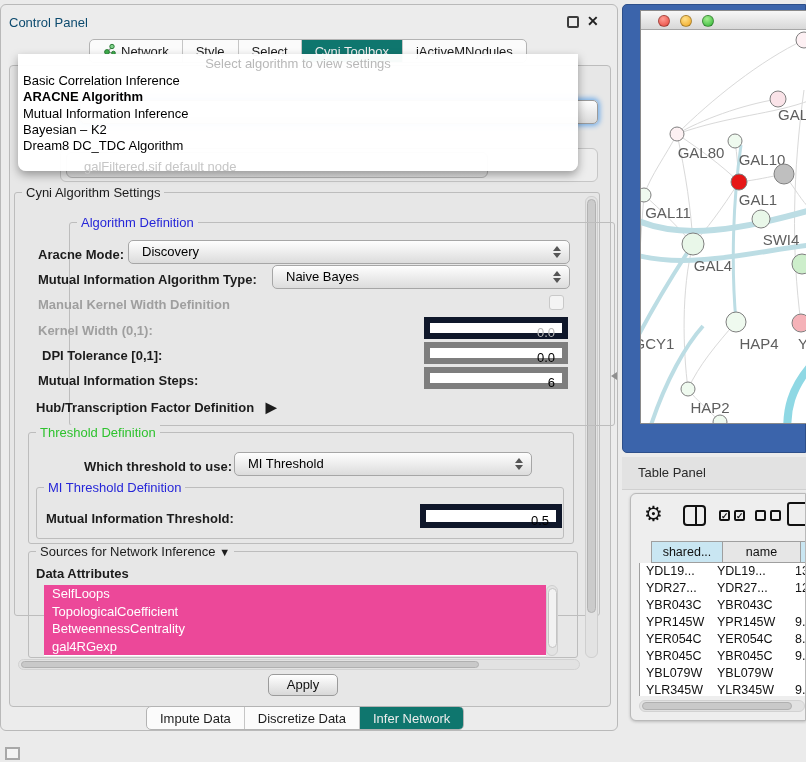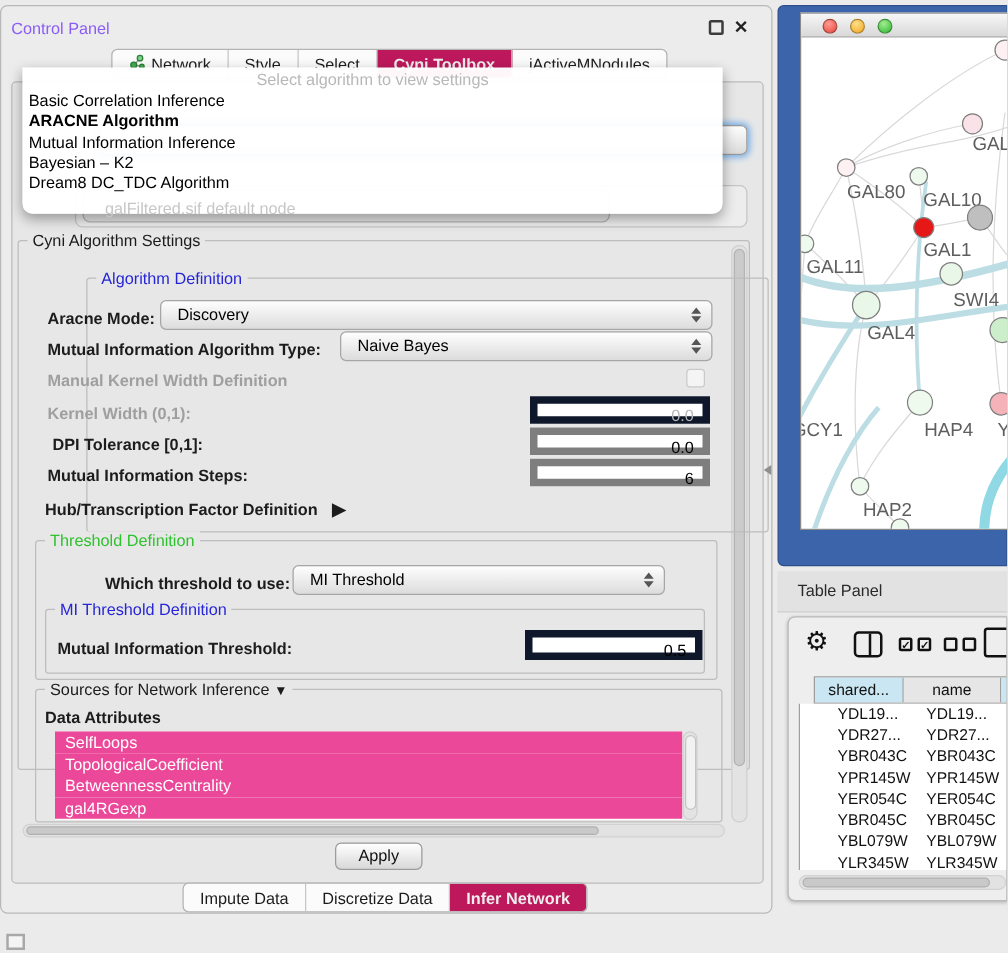--- a/index.html
+++ b/index.html
@@ -3,29 +3,29 @@
 <meta charset="utf-8">
 <style>
   html,body{margin:0;padding:0;background:#ebebeb;}
   *{box-sizing:border-box;}
   body{font-family:"Liberation Sans",sans-serif;}
   .page{position:relative;width:806px;height:762px;background:#ebebeb;overflow:hidden;}
   .abs{position:absolute;}
 
   
   .cp-window{left:0;top:4px;width:618px;height:727px;background:#ececec;border:1px solid #b9b9b9;border-radius:6px;}
-  .cp-title{left:8px;top:10px;font-size:13px;color:#8b5cf6;}
+  .cp-title{left:8px;top:10px;font-size:13px;color:#0c4a6e;}
   .float-icon{left:566px;top:11px;width:12px;height:12px;border:2px solid #3c3c3c;border-radius:2px;background:transparent;}
   .close-icon{left:586px;top:8px;font-size:14px;font-weight:bold;color:#222;}
 
   
   .tabbar{display:flex;border:1px solid #b3b3b3;border-radius:5px;background:#fbfbfb;overflow:hidden;height:24px;}
   .tab{display:flex;align-items:center;gap:5px;padding:0 13px;font-size:13px;color:#1c1c1c;border-right:1px solid #c6c6c6;white-space:nowrap;cursor:default;}
   .tab:last-child{border-right:none;}
-  .tab.sel{background:#be185d;color:#ededed;font-weight:bold;}
+  .tab.sel{background:#0f766e;color:#ededed;}
   #top-tabs{left:88px;top:34px;}
   #bottom-tabs{left:146px;top:706px;}
 
   
   .cp-content{left:8px;top:60px;width:602px;height:642px;background:#e7e7e7;border:1px solid #bcbcbc;border-radius:4px;}
 
   
   .hidden-panel{left:60px;top:148px;width:538px;height:34px;border:1px solid #c6c6c6;border-radius:6px;background:#ededed;z-index:4;}
   .combo-fragment{left:80px;top:100px;width:518px;height:24px;border:1px solid #9a9a9a;border-radius:5px;background:linear-gradient(#fdfdfd,#dadada);box-shadow:0 0 5px 2px #79b0e8;z-index:4;}
   .hidden-combo{left:66px;top:152px;width:422px;height:26px;border:1px solid #b5b5b5;border-radius:6px;background:linear-gradient(#f8f8f8,#e2e2e2);z-index:4;}
@@ -87,21 +87,21 @@
   .gear{position:absolute;left:13px;top:8px;font-size:21px;color:#111;line-height:24px;}
   .colbrowser{position:absolute;left:52px;top:11px;width:23px;height:21px;border:2px solid #111;border-radius:4px;}
   .colbrowser i{position:absolute;left:50%;top:0;width:2px;height:100%;background:#111;}
   .ck{position:absolute;width:11px;height:11px;border:2px solid #111;border-radius:2px;font-size:9px;line-height:9px;text-align:center;color:#111;font-weight:bold;}
   .doc-icon{position:absolute;left:156px;top:8px;width:26px;height:24px;border:2px solid #111;border-radius:3px;}
   .tbl-head{position:absolute;left:20px;top:47px;display:flex;height:22px;border:1px solid #9f9f9f;width:168px;overflow:hidden;}
   .th{font-size:12.5px;color:#111;text-align:center;line-height:20px;border-right:1px solid #9f9f9f;overflow:hidden;white-space:nowrap;flex:none;}
   .th.blue{background:#c9e6f2;}
   .th.gray{background:#e6e6e6;}
   .tbl-body{position:absolute;left:8px;top:69px;width:168px;height:133px;background:#fff;border-left:1px solid #9f9f9f;overflow:hidden;}
-  .tr{display:flex;height:17px;line-height:17px;padding-left:24px;}
+  .tr{display:flex;height:17px;line-height:17px;}
   .td{font-size:12.5px;color:#111;padding-left:6px;white-space:nowrap;overflow:hidden;flex:none;}
 
   .grip{left:5px;top:747px;width:15px;height:13px;border:2px solid #a8a8a8;background:#f4f4f4;}
   .splitter-arrow{left:611px;top:372px;width:0;height:0;border-top:4px solid transparent;border-bottom:4px solid transparent;border-right:6px solid #8f8f8f;}
 </style>
 </head>
 <body>
 
 <div class="page">
 

